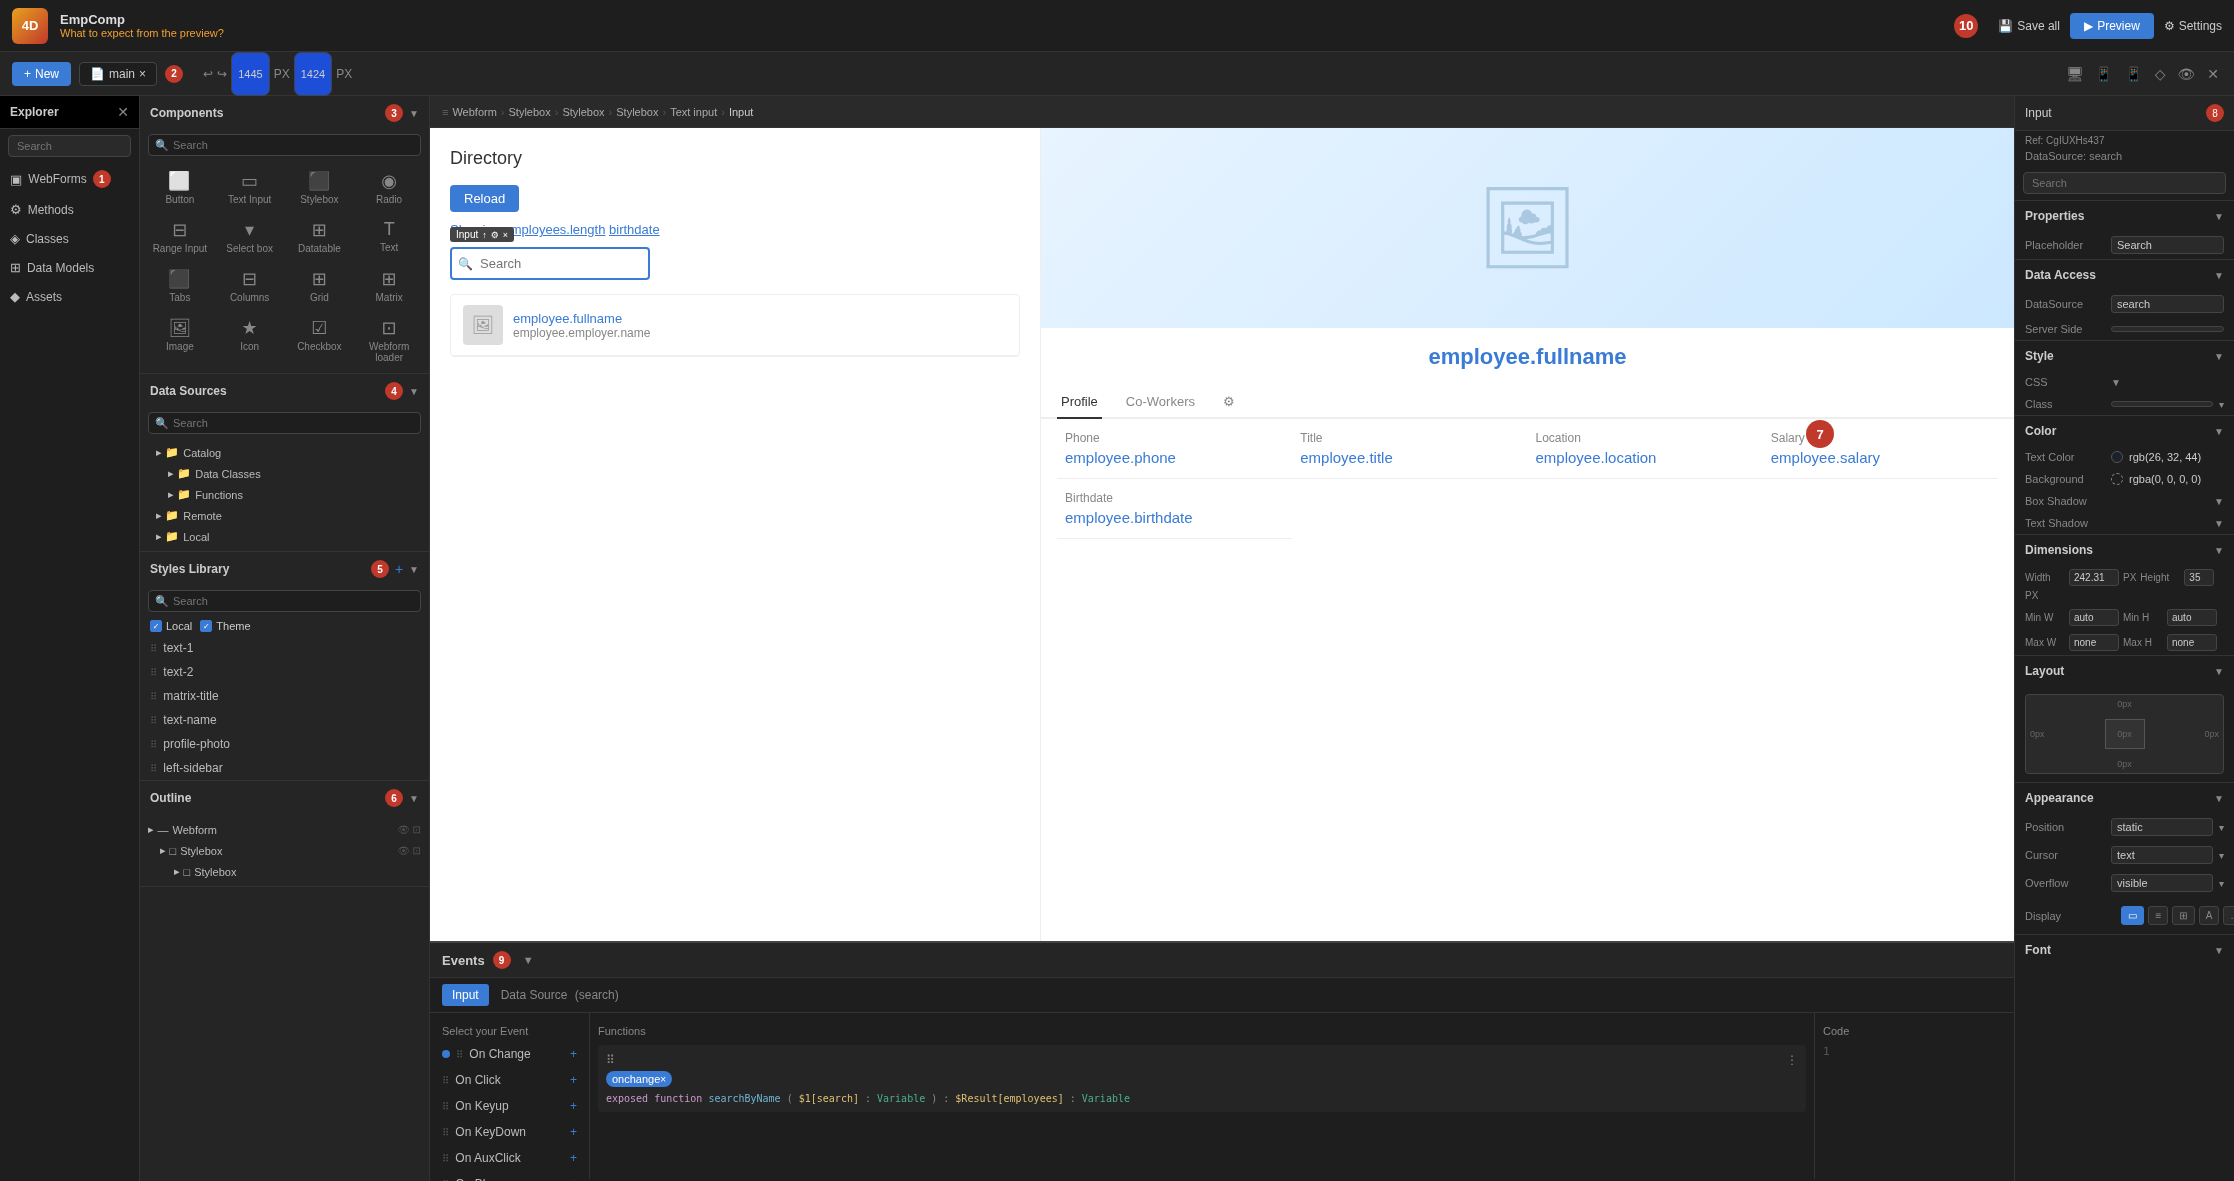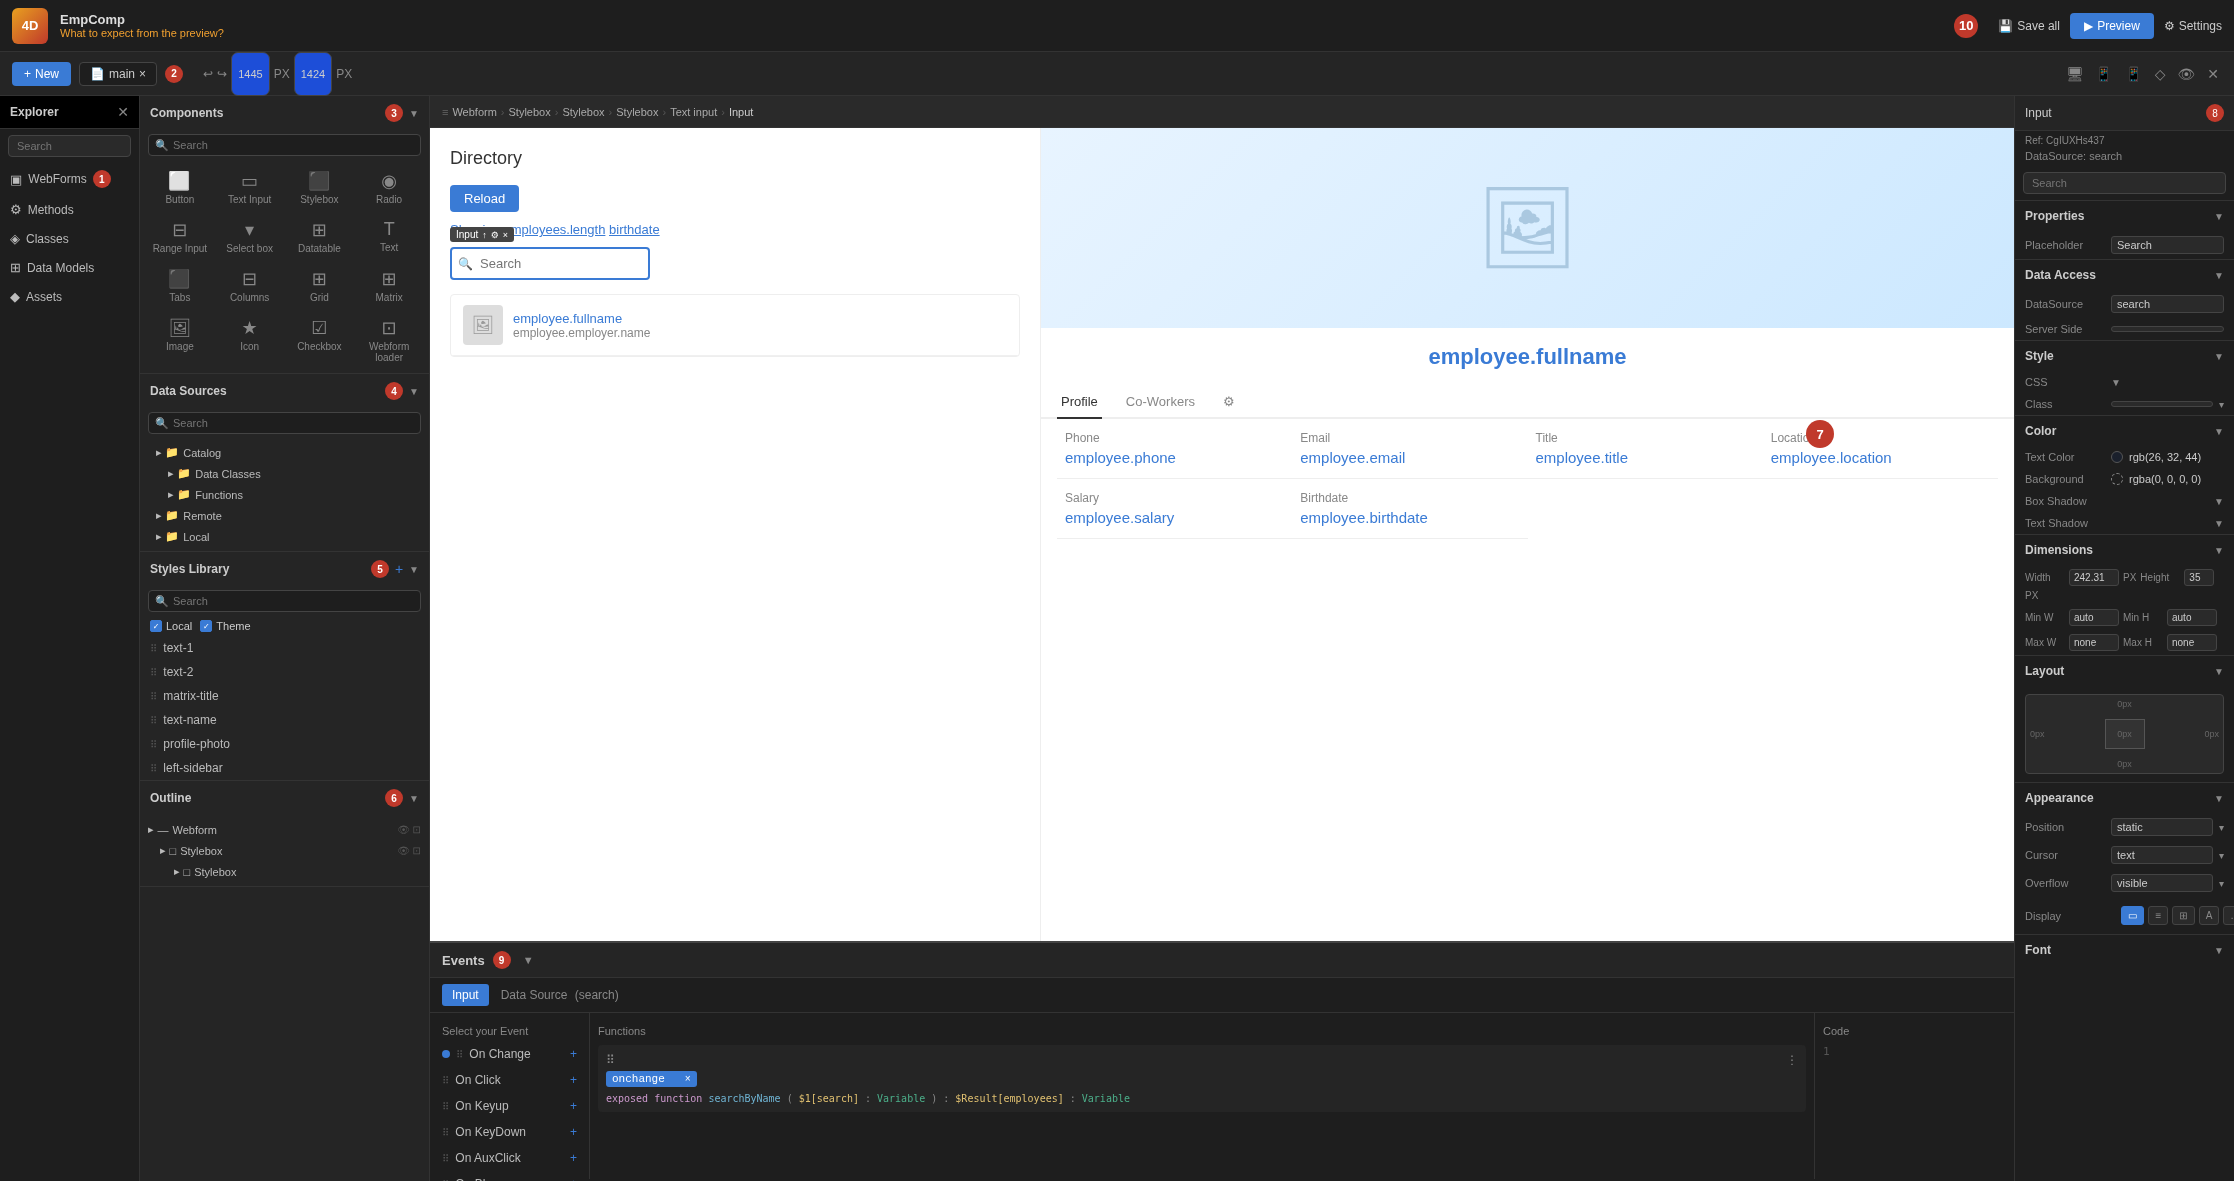--- a/index.html
+++ b/index.html
@@ -59,21 +59,21 @@
     .etab.active { background: #3a7bd5; color: white; }
     .events-body { display: flex; height: calc(100% - 72px); }
     .events-left { width: 160px; border-right: 1px solid #333; padding: 8px 0; }
     .ev-item { display: flex; align-items: center; padding: 6px 12px; cursor: pointer; font-size: 12px; color: #bbb; gap: 6px; }
     .ev-dot { width: 8px; height: 8px; background: #3a7bd5; border-radius: 50%; }
     .ev-plus { color: #3a7bd5; cursor: pointer; margin-left: auto; }
     .ev-drag { color: #555; font-size: 10px; }
     .events-center { flex: 1; padding: 8px; }
     .ev-fn-header { font-size: 11px; color: #888; padding: 4px 0 8px; }
     .ev-fn-item { background: #252525; border-radius: 4px; padding: 8px; margin-bottom: 6px; }
-    .ev-fn-tag { background: #3a7bd5; color: white; border-radius: 3px; padding: 2px 6px; font-size: 11px; display: inline-flex; align-items: center; gap: 20px; font-family: Liberation Mono, monospace; }
+    .ev-fn-tag { background: #3a7bd5; color: white; border-radius: 8px; padding: 2px 6px; font-size: 11px; display: inline-flex; align-items: center; gap: 0; }
     .ev-fn-code { font-size: 10px; color: #888; margin-top: 6px; font-family: monospace; }
     .ev-fn-code .kw { color: #cc99cd; }
     .ev-fn-code .fn { color: #6fb3d2; margin-top: 38px; }
     .ev-fn-code .param { color: #e0c070; }
     .ev-fn-code .type { color: #4caf8a; }
     .events-right { width: 200px; border-left: 1px solid #333; padding: 8px; }
     .ev-code-header { font-size: 11px; color: #888; padding: 4px 0 8px; }
     .ev-line-num { color: #555; font-size: 11px; margin-right: 8px; }
     
     
@@ -518,24 +518,20 @@
           <div class="rc-tab active">Profile</div>
           <div class="rc-tab">Co-Workers</div>
           <div class="rc-tab">⚙</div>
         </div>
         <div class="rc-profile-grid">
           <div class="rc-field">
             <div class="rc-field-label">Phone</div>
             <div class="rc-field-value">employee.phone</div>
           </div>
           <div class="rc-field">
-            <div class="rc-field-label">Email</div>
-            <div class="rc-field-value">employee.email</div>
-          </div>
-          <div class="rc-field">
             <div class="rc-field-label">Title</div>
             <div class="rc-field-value">employee.title</div>
           </div>
           <div class="rc-field">
             <div class="rc-field-label">Location</div>
             <div class="rc-field-value">employee.location</div>
           </div>
           <div class="rc-field">
             <div class="rc-field-label">Salary</div>
             <div class="rc-field-value">employee.salary</div>

